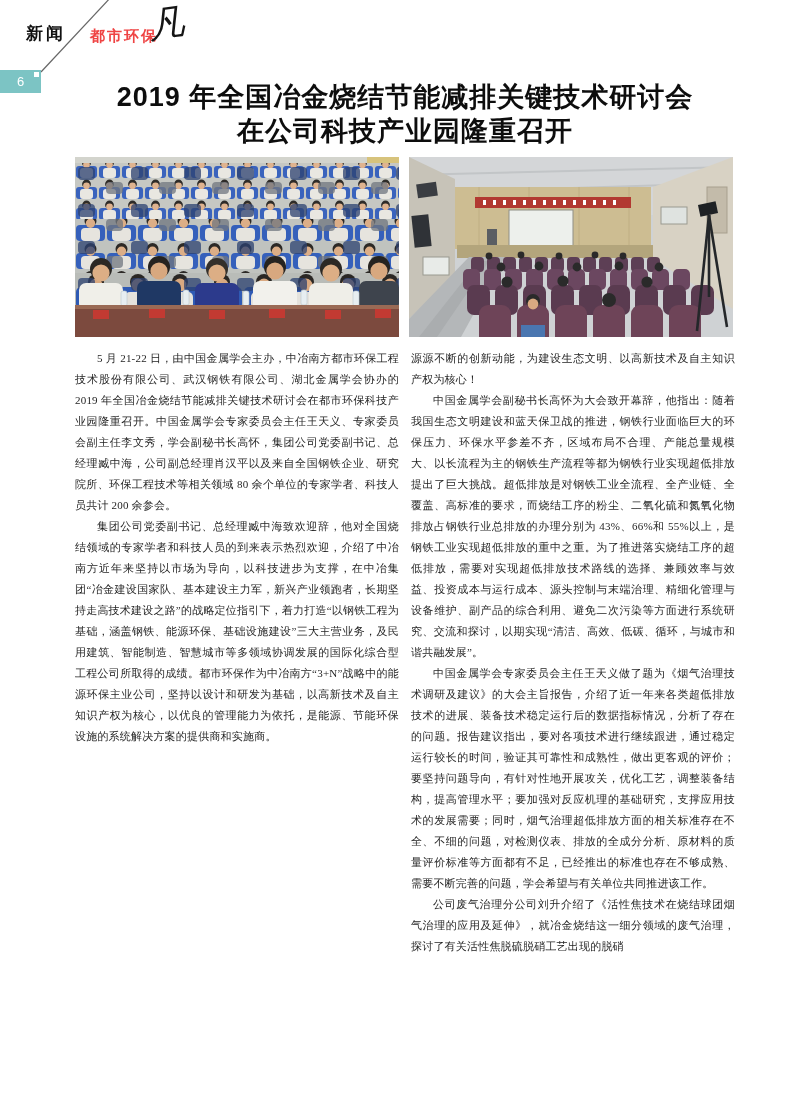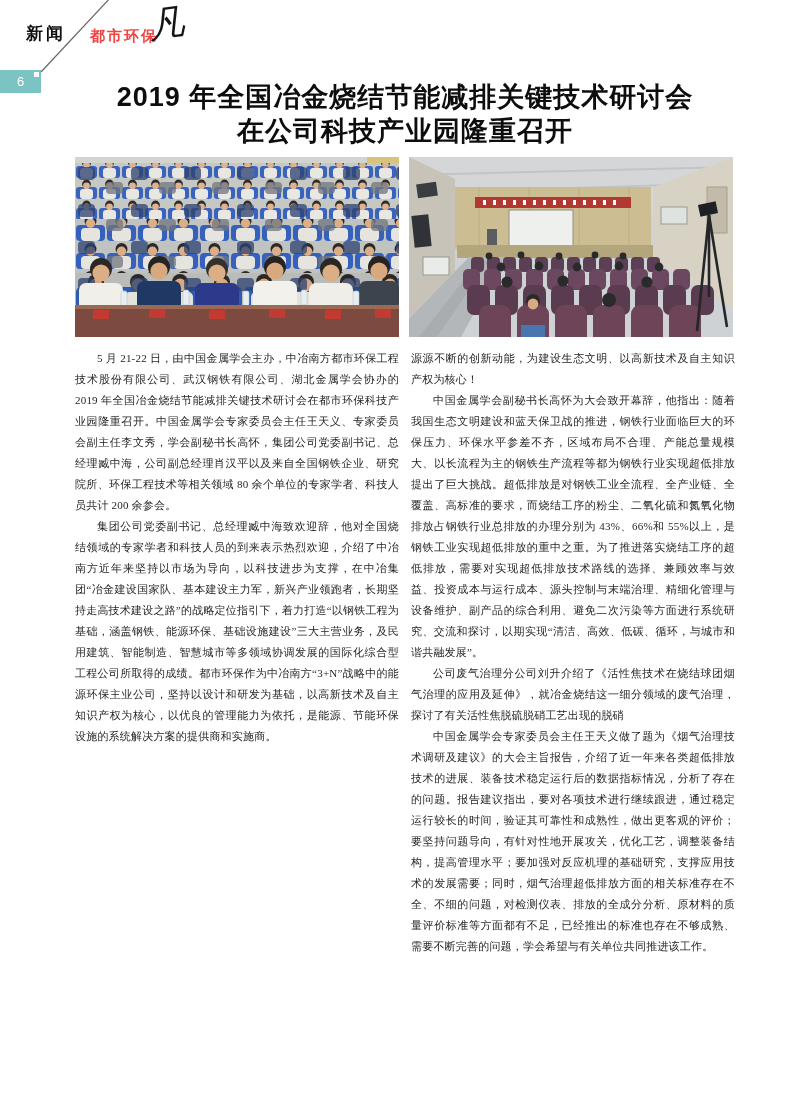--- a/index.html
+++ b/index.html
@@ -297,18 +297,18 @@
   </div>
 
   <div class="body">
     <div class="col">
       <p>5 月 21-22 日，由中国金属学会主办，中冶南方都市环保工程技术股份有限公司、武汉钢铁有限公司、湖北金属学会协办的 2019 年全国冶金烧结节能减排关键技术研讨会在都市环保科技产业园隆重召开。中国金属学会专家委员会主任王天义、专家委员会副主任李文秀，学会副秘书长高怀，集团公司党委副书记、总经理臧中海，公司副总经理肖汉平以及来自全国钢铁企业、研究院所、环保工程技术等相关领域 80 余个单位的专家学者、科技人员共计 200 余参会。</p>
       <p>集团公司党委副书记、总经理臧中海致欢迎辞，他对全国烧结领域的专家学者和科技人员的到来表示热烈欢迎，介绍了中冶南方近年来坚持以市场为导向，以科技进步为支撑，在中冶集团“冶金建设国家队、基本建设主力军，新兴产业领跑者，长期坚持走高技术建设之路”的战略定位指引下，着力打造“以钢铁工程为基础，涵盖钢铁、能源环保、基础设施建设”三大主营业务，及民用建筑、智能制造、智慧城市等多领域协调发展的国际化综合型工程公司所取得的成绩。都市环保作为中冶南方“3+N”战略中的能源环保主业公司，坚持以设计和研发为基础，以高新技术及自主知识产权为核心，以优良的管理能力为依托，是能源、节能环保设施的系统解决方案的提供商和实施商。</p>
     </div>
     <div class="col">
       <p class="cont">源源不断的创新动能，为建设生态文明、以高新技术及自主知识产权为核心！</p>
       <p>中国金属学会副秘书长高怀为大会致开幕辞，他指出：随着我国生态文明建设和蓝天保卫战的推进，钢铁行业面临巨大的环保压力、环保水平参差不齐，区域布局不合理、产能总量规模大、以长流程为主的钢铁生产流程等都为钢铁行业实现超低排放提出了巨大挑战。超低排放是对钢铁工业全流程、全产业链、全覆盖、高标准的要求，而烧结工序的粉尘、二氧化硫和氮氧化物排放占钢铁行业总排放的办理分别为 43%、66%和 55%以上，是钢铁工业实现超低排放的重中之重。为了推进落实烧结工序的超低排放，需要对实现超低排放技术路线的选择、兼顾效率与效益、投资成本与运行成本、源头控制与末端治理、精细化管理与设备维护、副产品的综合利用、避免二次污染等方面进行系统研究、交流和探讨，以期实现“清洁、高效、低碳、循环，与城市和谐共融发展”。</p>
+      <p>中国金属学会专家委员会主任王天义做了题为《烟气治理技术调研及建议》的大会主旨报告，介绍了近一年来各类超低排放技术的进展、装备技术稳定运行后的数据指标情况，分析了存在的问题。报告建议指出，要对各项技术进行继续跟进，通过稳定运行较长的时间，验证其可靠性和成熟性，做出更客观的评价；要坚持问题导向，有针对性地开展攻关，优化工艺，调整装备结构，提高管理水平；要加强对反应机理的基础研究，支撑应用技术的发展需要；同时，烟气治理超低排放方面的相关标准存在不全、不细的问题，对检测仪表、排放的全成分分析、原材料的质量评价标准等方面都有不足，已经推出的标准也存在不够成熟、需要不断完善的问题，学会希望与有关单位共同推进该工作。</p>
       <p>公司废气治理分公司刘升介绍了《活性焦技术在烧结球团烟气治理的应用及延伸》，就冶金烧结这一细分领域的废气治理，探讨了有关活性焦脱硫脱硝工艺出现的脱硝</p>
-      <p>中国金属学会专家委员会主任王天义做了题为《烟气治理技术调研及建议》的大会主旨报告，介绍了近一年来各类超低排放技术的进展、装备技术稳定运行后的数据指标情况，分析了存在的问题。报告建议指出，要对各项技术进行继续跟进，通过稳定运行较长的时间，验证其可靠性和成熟性，做出更客观的评价；要坚持问题导向，有针对性地开展攻关，优化工艺，调整装备结构，提高管理水平；要加强对反应机理的基础研究，支撑应用技术的发展需要；同时，烟气治理超低排放方面的相关标准存在不全、不细的问题，对检测仪表、排放的全成分分析、原材料的质量评价标准等方面都有不足，已经推出的标准也存在不够成熟、需要不断完善的问题，学会希望与有关单位共同推进该工作。</p>
     </div>
   </div>
 
 </div>
 
 </body></html>

